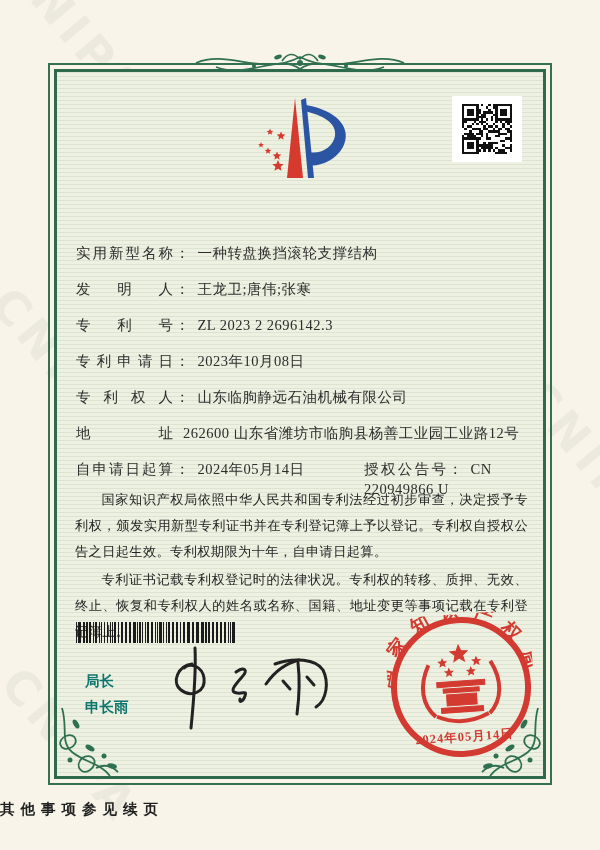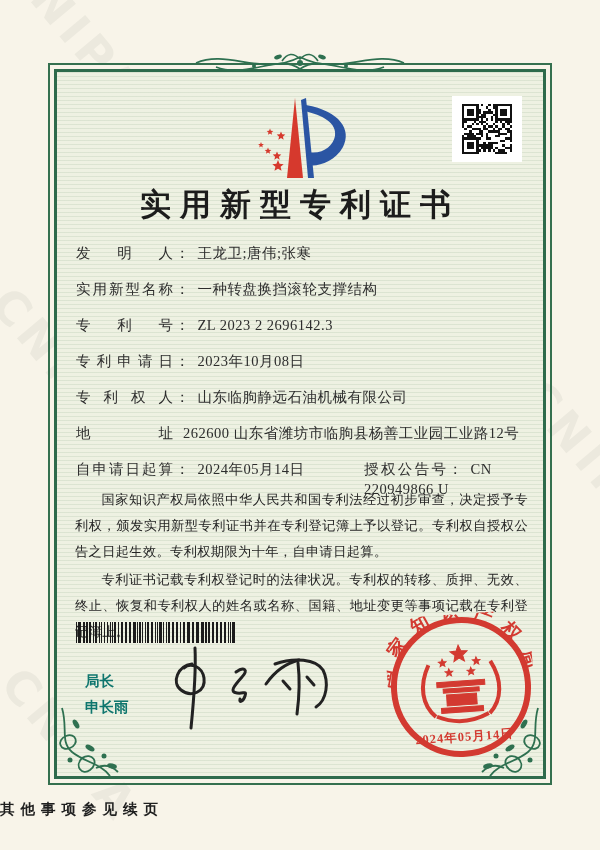--- a/index.html
+++ b/index.html
@@ -405,28 +405,27 @@
           <rect x="5" y="20" width="1" height="1" fill="#111"></rect>
           <rect x="6" y="20" width="1" height="1" fill="#111"></rect>
           <rect x="14" y="20" width="1" height="1" fill="#111"></rect>
           <rect x="15" y="20" width="1" height="1" fill="#111"></rect>
           <rect x="16" y="20" width="1" height="1" fill="#111"></rect>
           <rect x="17" y="20" width="1" height="1" fill="#111"></rect>
           <rect x="18" y="20" width="1" height="1" fill="#111"></rect>
         </svg>
     </div>
 
-    <div class="title">实用新型专利证书</div>
 
     <div class="fields">
       <div class="frow">
+        <span class="flabel">实用新型名称</span><span class="fcolon">：</span><span class="fvalue">一种转盘换挡滚轮支撑结构</span>
+      </div>
+      <div class="frow">
         <span class="flabel">发明人</span><span class="fcolon">：</span><span class="fvalue">王龙卫;唐伟;张寒</span>
-      </div>
-      <div class="frow">
-        <span class="flabel">实用新型名称</span><span class="fcolon">：</span><span class="fvalue">一种转盘换挡滚轮支撑结构</span>
       </div>
       <div class="frow">
         <span class="flabel">专利号</span><span class="fcolon">：</span><span class="fvalue">ZL 2023 2 2696142.3</span>
       </div>
       <div class="frow">
         <span class="flabel">专利申请日</span><span class="fcolon">：</span><span class="fvalue">2023年10月08日</span>
       </div>
       <div class="frow">
         <span class="flabel">专利权人</span><span class="fcolon">：</span><span class="fvalue">山东临朐静远石油机械有限公司</span>
       </div>

